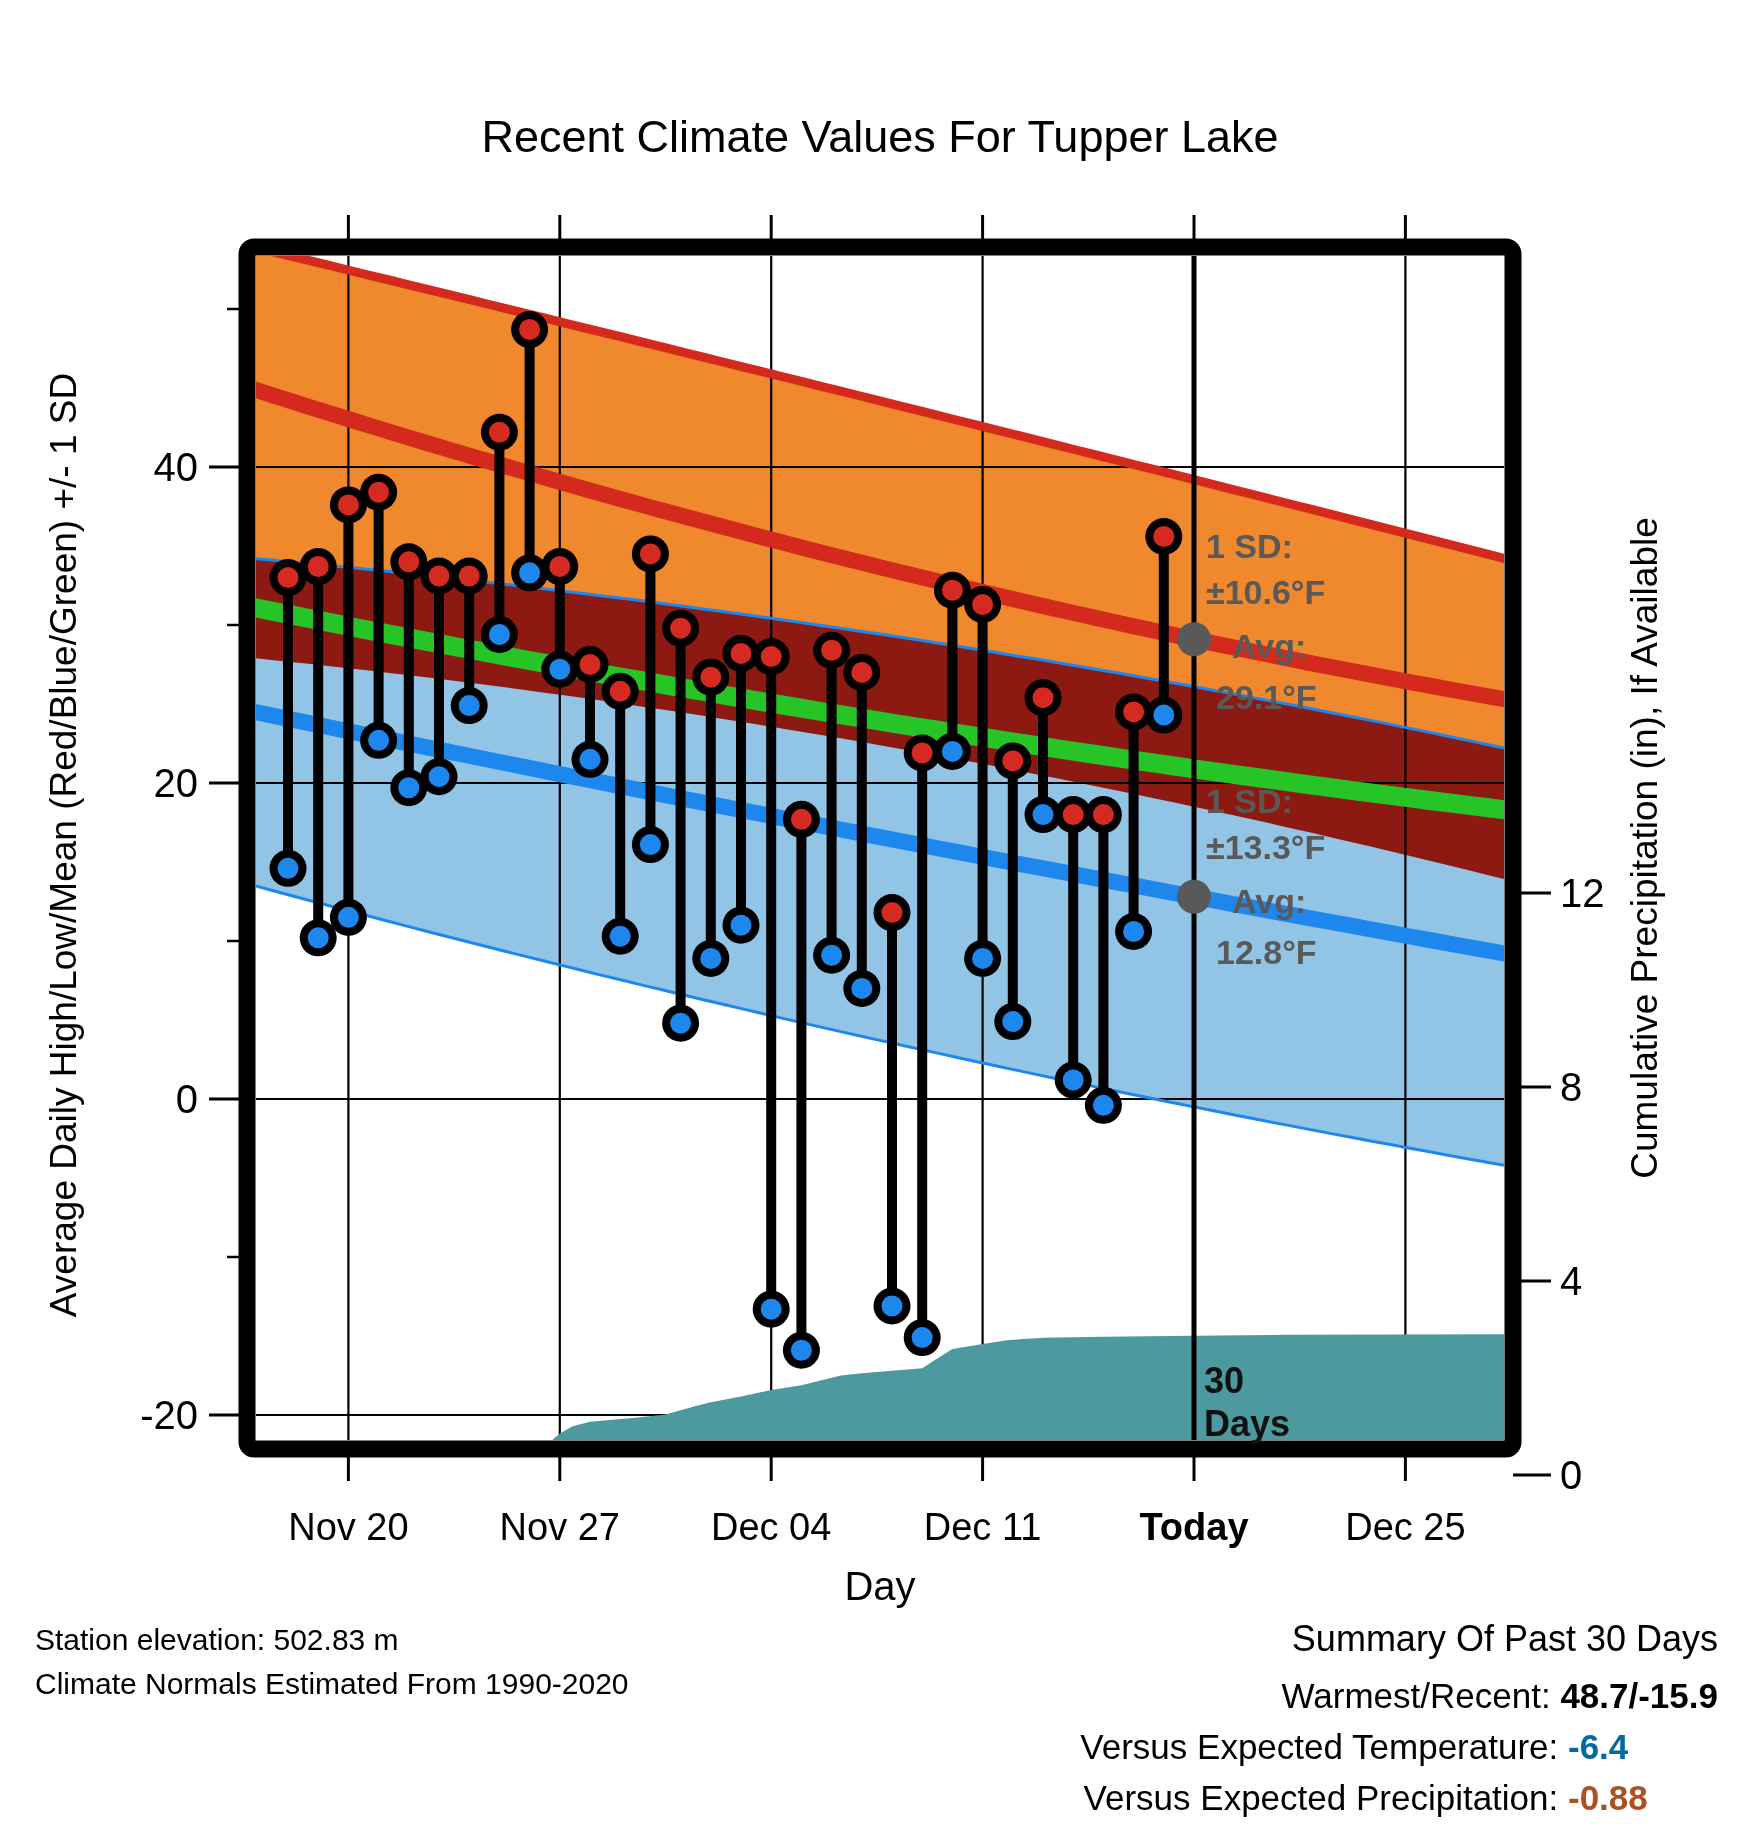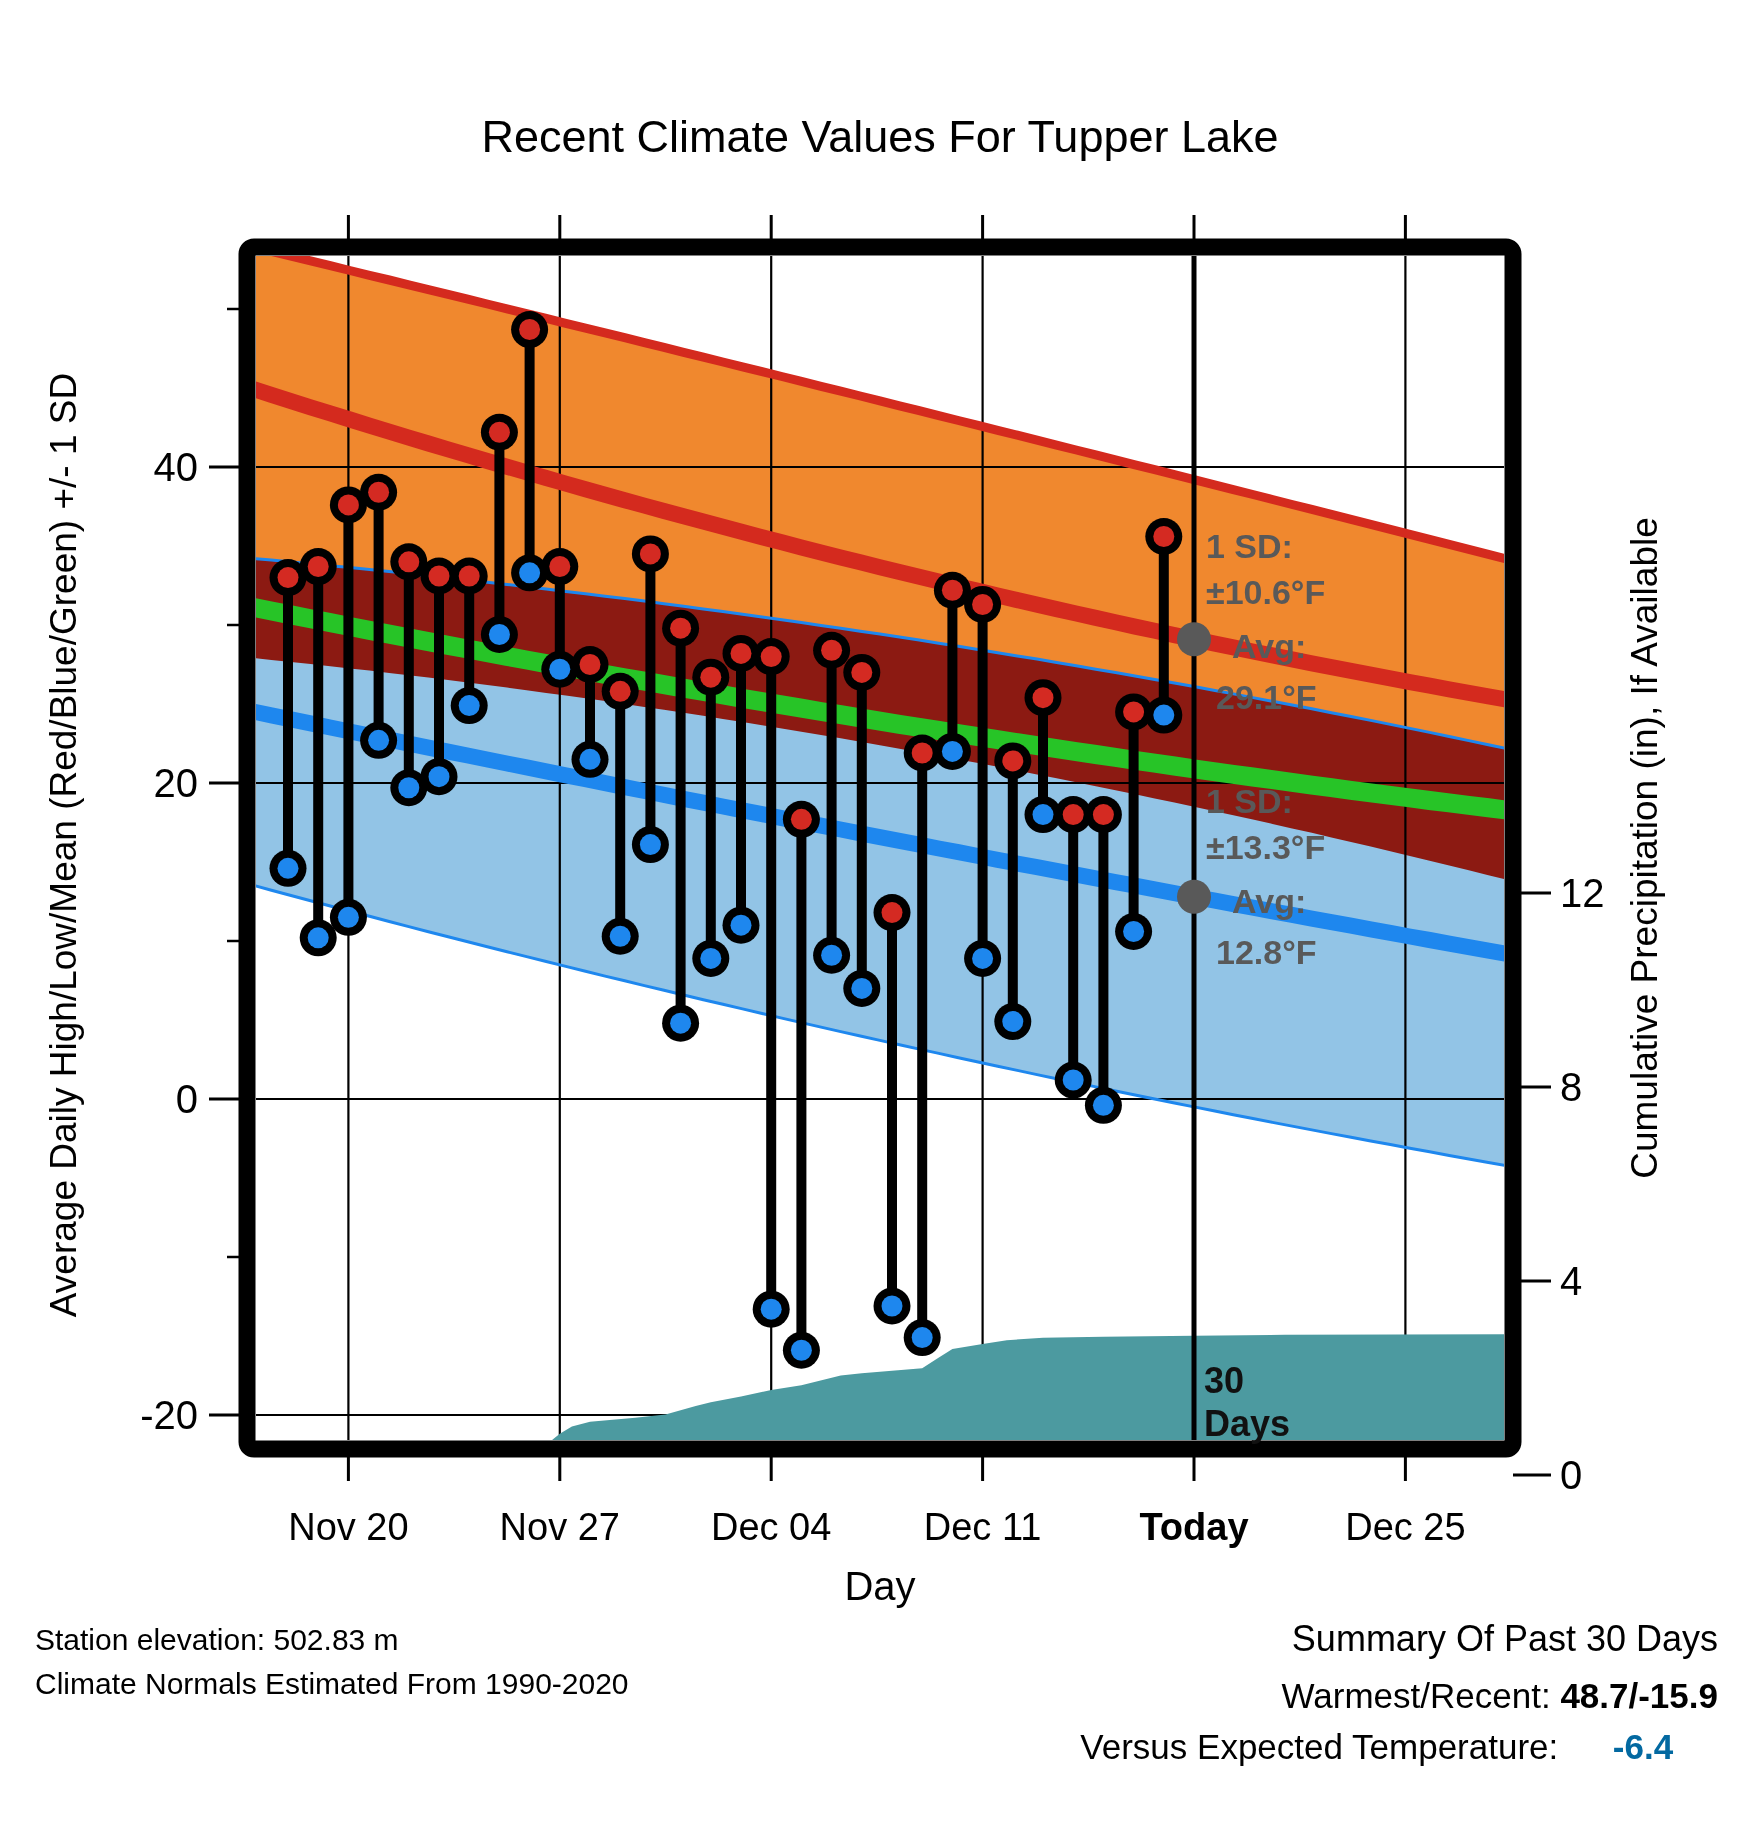--- a/index.html
+++ b/index.html
@@ -9,21 +9,21 @@
   svg text{font-family:"Liberation Sans", sans-serif;fill:#000;}
   .ann{font-size:34px;font-weight:bold;fill:#595959;}
   .period{font-size:36px;font-weight:bold;fill:#111;}
   .title-t{font-size:45px;}
   .axlab{font-size:37px;}
   .xlab{font-size:40px;}
   #footer-left{position:absolute;left:35px;top:1618px;font-size:30px;line-height:44px;color:#000;}
   #summary{position:absolute;right:30px;top:1618px;text-align:right;color:#000;}
   #summary .sum-title{font-size:36px;margin-bottom:16px;}
   #summary .srow{font-size:35px;margin-bottom:11px;}
-  #summary .sval{display:inline-block;min-width:150px;text-align:center;font-weight:bold;}
+  #summary .sval{display:inline-block;min-width:150px;text-align:left;font-weight:bold;}
 </style>
 </head>
 <body>
 
 <div id="stage">
   <svg id="chart" width="1748" height="1828" viewBox="0 0 1748 1828">
     <defs>
       <clipPath id="plotclip">
           <rect x="256" y="256" width="1248" height="1184"></rect>
         </clipPath>
@@ -270,15 +270,16 @@
   <div id="footer-left">
     <div>Station elevation: 502.83 m</div>
     <div>Climate Normals Estimated From 1990-2020</div>
   </div>
 
   <div id="summary">
     <div class="sum-title">Summary Of Past 30 Days</div>
     <div id="summary-rows">
         <div class="srow"><span>Warmest/Recent: </span><span class="sval" style="color: rgb(0, 0, 0);">48.7/-15.9</span></div>
         <div class="srow"><span>Versus Expected Temperature: </span><span class="sval" style="color: #0369a1;">-6.4</span></div>
+        <div class="srow"><span>Versus Expected Precipitation: </span><span class="sval" style="color: rgb(174, 81, 34);">-0.88</span></div>
       </div>
   </div>
 </div>
 
 </body></html>

